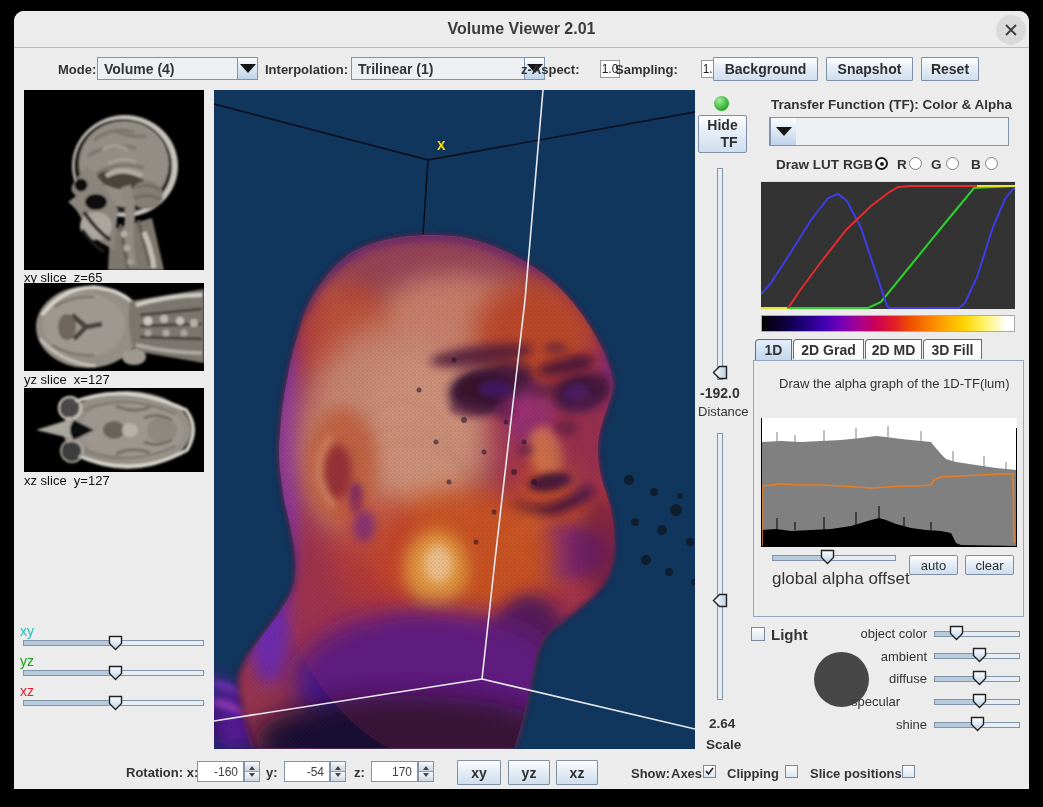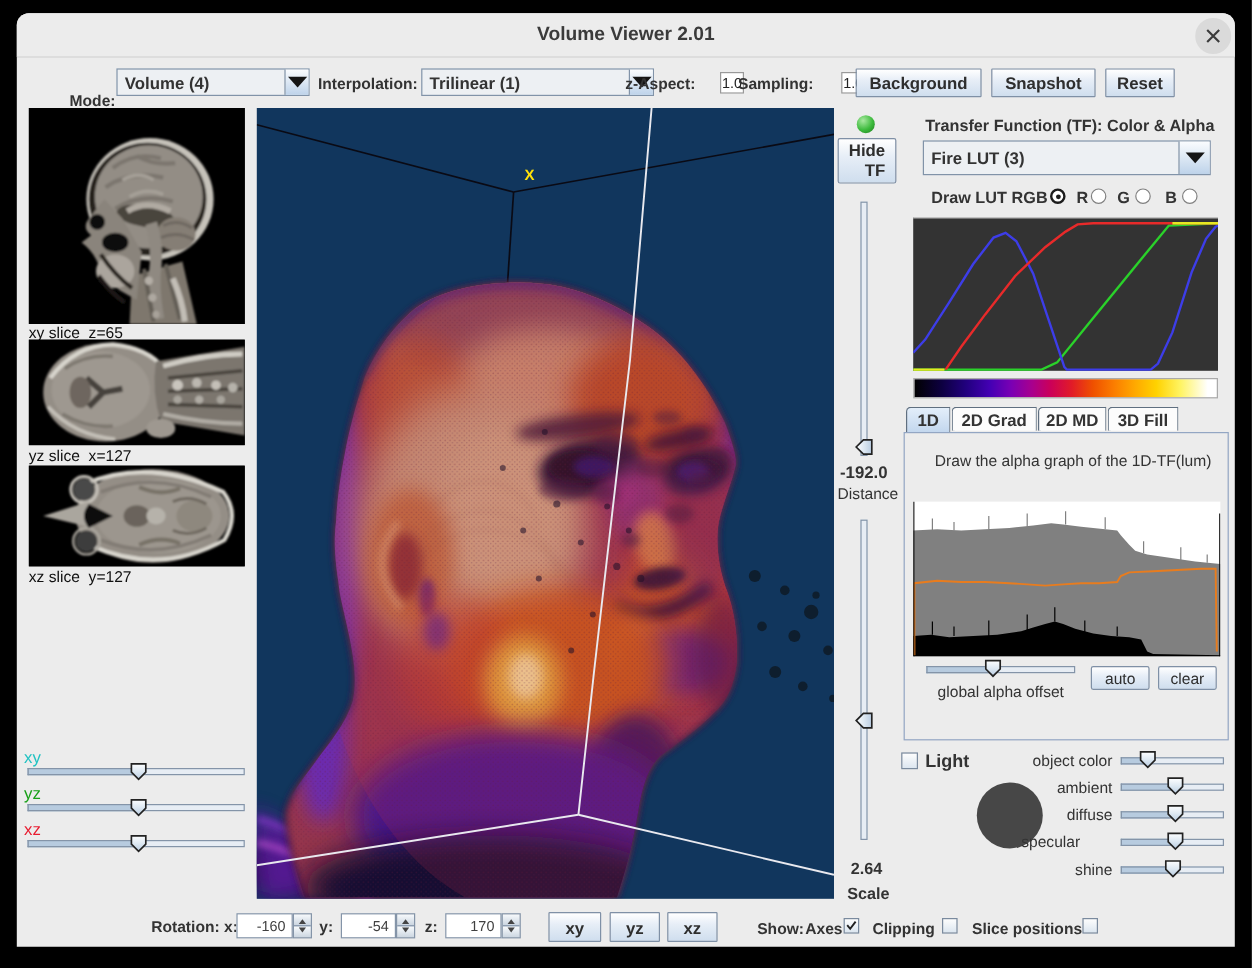--- a/index.html
+++ b/index.html
@@ -39,21 +39,21 @@
 <div id="win"></div>
 <div id="titlebar">
     <div id="title">Volume Viewer 2.01</div>
   </div>
 <div id="closebtn">
     <svg width="14" height="14">
       <path d="M2 2 L12 12 M12 2 L2 12" stroke="#3c3c3c" stroke-width="1.8"></path>
     </svg>
   </div>
 
-<div class="lbl" style="left:58px;top:76px;">Mode:</div>
+<div class="lbl" style="left:58px;top:62px;">Mode:</div>
 <div class="combo" style="left:97px;top:57px;width:161px;">
     <div class="ctext">Volume (4)</div>
     <div class="carrow">
       <div class="tri"></div>
     </div>
   </div>
 <div class="lbl" style="left:265px;top:62px;">Interpolation:</div>
 <div class="combo" style="left:351px;top:57px;width:194px;">
     <div class="ctext">Trilinear (1)</div>
     <div class="carrow">
@@ -308,21 +308,20 @@
 <polyline points="268,589 0,631" fill="none" stroke="#e9e9ef" stroke-width="1.6"></polyline>
 <polyline points="268,589 481,639" fill="none" stroke="#e9e9ef" stroke-width="1.6"></polyline>
 <text x="223" y="60" fill="#ffe10a" font-size="12.5" font-family="Liberation Sans" font-weight="bold">X</text>
 </svg>
 </div>
 
 <div class="abs" style="left:714px;top:96px;width:15px;height:15px;border-radius:50%;background:radial-gradient(circle at 35% 30%,#a8e8a0,#3cba3c 55%,#1d7a1d);"></div>
 <div class="lbl" style="left:771px;top:97px;width:240px;text-align:center;font-size:13.5px;">Transfer Function (TF): Color &amp; Alpha</div>
 <div class="btn" style="left:698px;top:115px;width:49px;height:38px;flex-direction:column;font-size:14px;line-height:17px;border-radius:2px;text-align:right;">Hide<br>TF</div>
 <div class="combo" style="left:769px;top:117px;width:240px;height:29px;">
-    <div class="ctext" style="font-size:14px;">Fire LUT (3)</div>
     <div class="carrow" style="width:26px;">
       <div class="tri"></div>
     </div>
   </div>
 <div class="lbl" style="left:776px;top:157px;font-size:13.5px;">Draw LUT</div>
 <div class="lbl" style="left:843px;top:157px;font-size:13.5px;">RGB</div>
 <div class="radio sel" style="left:875px;top:157px;"></div>
 <div class="lbl" style="left:897px;top:157px;font-size:13.5px;">R</div>
 <div class="radio" style="left:909px;top:157px;"></div>
 <div class="lbl" style="left:931px;top:157px;font-size:13.5px;">G</div>
@@ -378,21 +377,21 @@
 <line x1="0.5" y1="0" x2="0.5" y2="129" stroke="#000"></line>
 <line x1="255.5" y1="10" x2="255.5" y2="129" stroke="#000"></line>
 </svg>
   </div>
 
 <div class="htrack" style="left:772px;top:555px;width:124px;"></div>
 <div class="hfill" style="left:772px;top:555px;width:55px;"></div>
 <div class="thumbd" style="left:820px;top:549px;"><svg width="15" height="16">
       <path d="M1.5 1.5 H13.5 V8.5 L7.5 14.5 L1.5 8.5 Z" fill="url(#tg)" stroke="#222" stroke-width="1.4"></path>
     </svg></div>
-<div class="rlbl" style="left:772px;top:569px;width:124px;text-align:center;font-size:13px;">global alpha offset</div>
+<div class="rlbl" style="left:772px;top:569px;width:124px;text-align:center;font-size:17px;">global alpha offset</div>
 <div class="btn" style="left:909px;top:555px;width:49px;height:20px;font-weight:normal;font-size:13px;border-radius:2px;">auto</div>
 <div class="btn" style="left:965px;top:555px;width:49px;height:20px;font-weight:normal;font-size:13px;border-radius:2px;">clear</div>
 
 <div class="vtrack" style="left:717px;top:168px;height:212px;"></div>
 <div class="thumbl" style="left:712px;top:365px;"><svg width="16" height="15">
       <defs>
         <linearGradient id="tg2" x1="0" y1="0" x2="1" y2="0">
           <stop offset="0" stop-color="#fdfeff"></stop>
           <stop offset="0.5" stop-color="#dde8f2"></stop>
           <stop offset="1" stop-color="#b9cde2"></stop>

